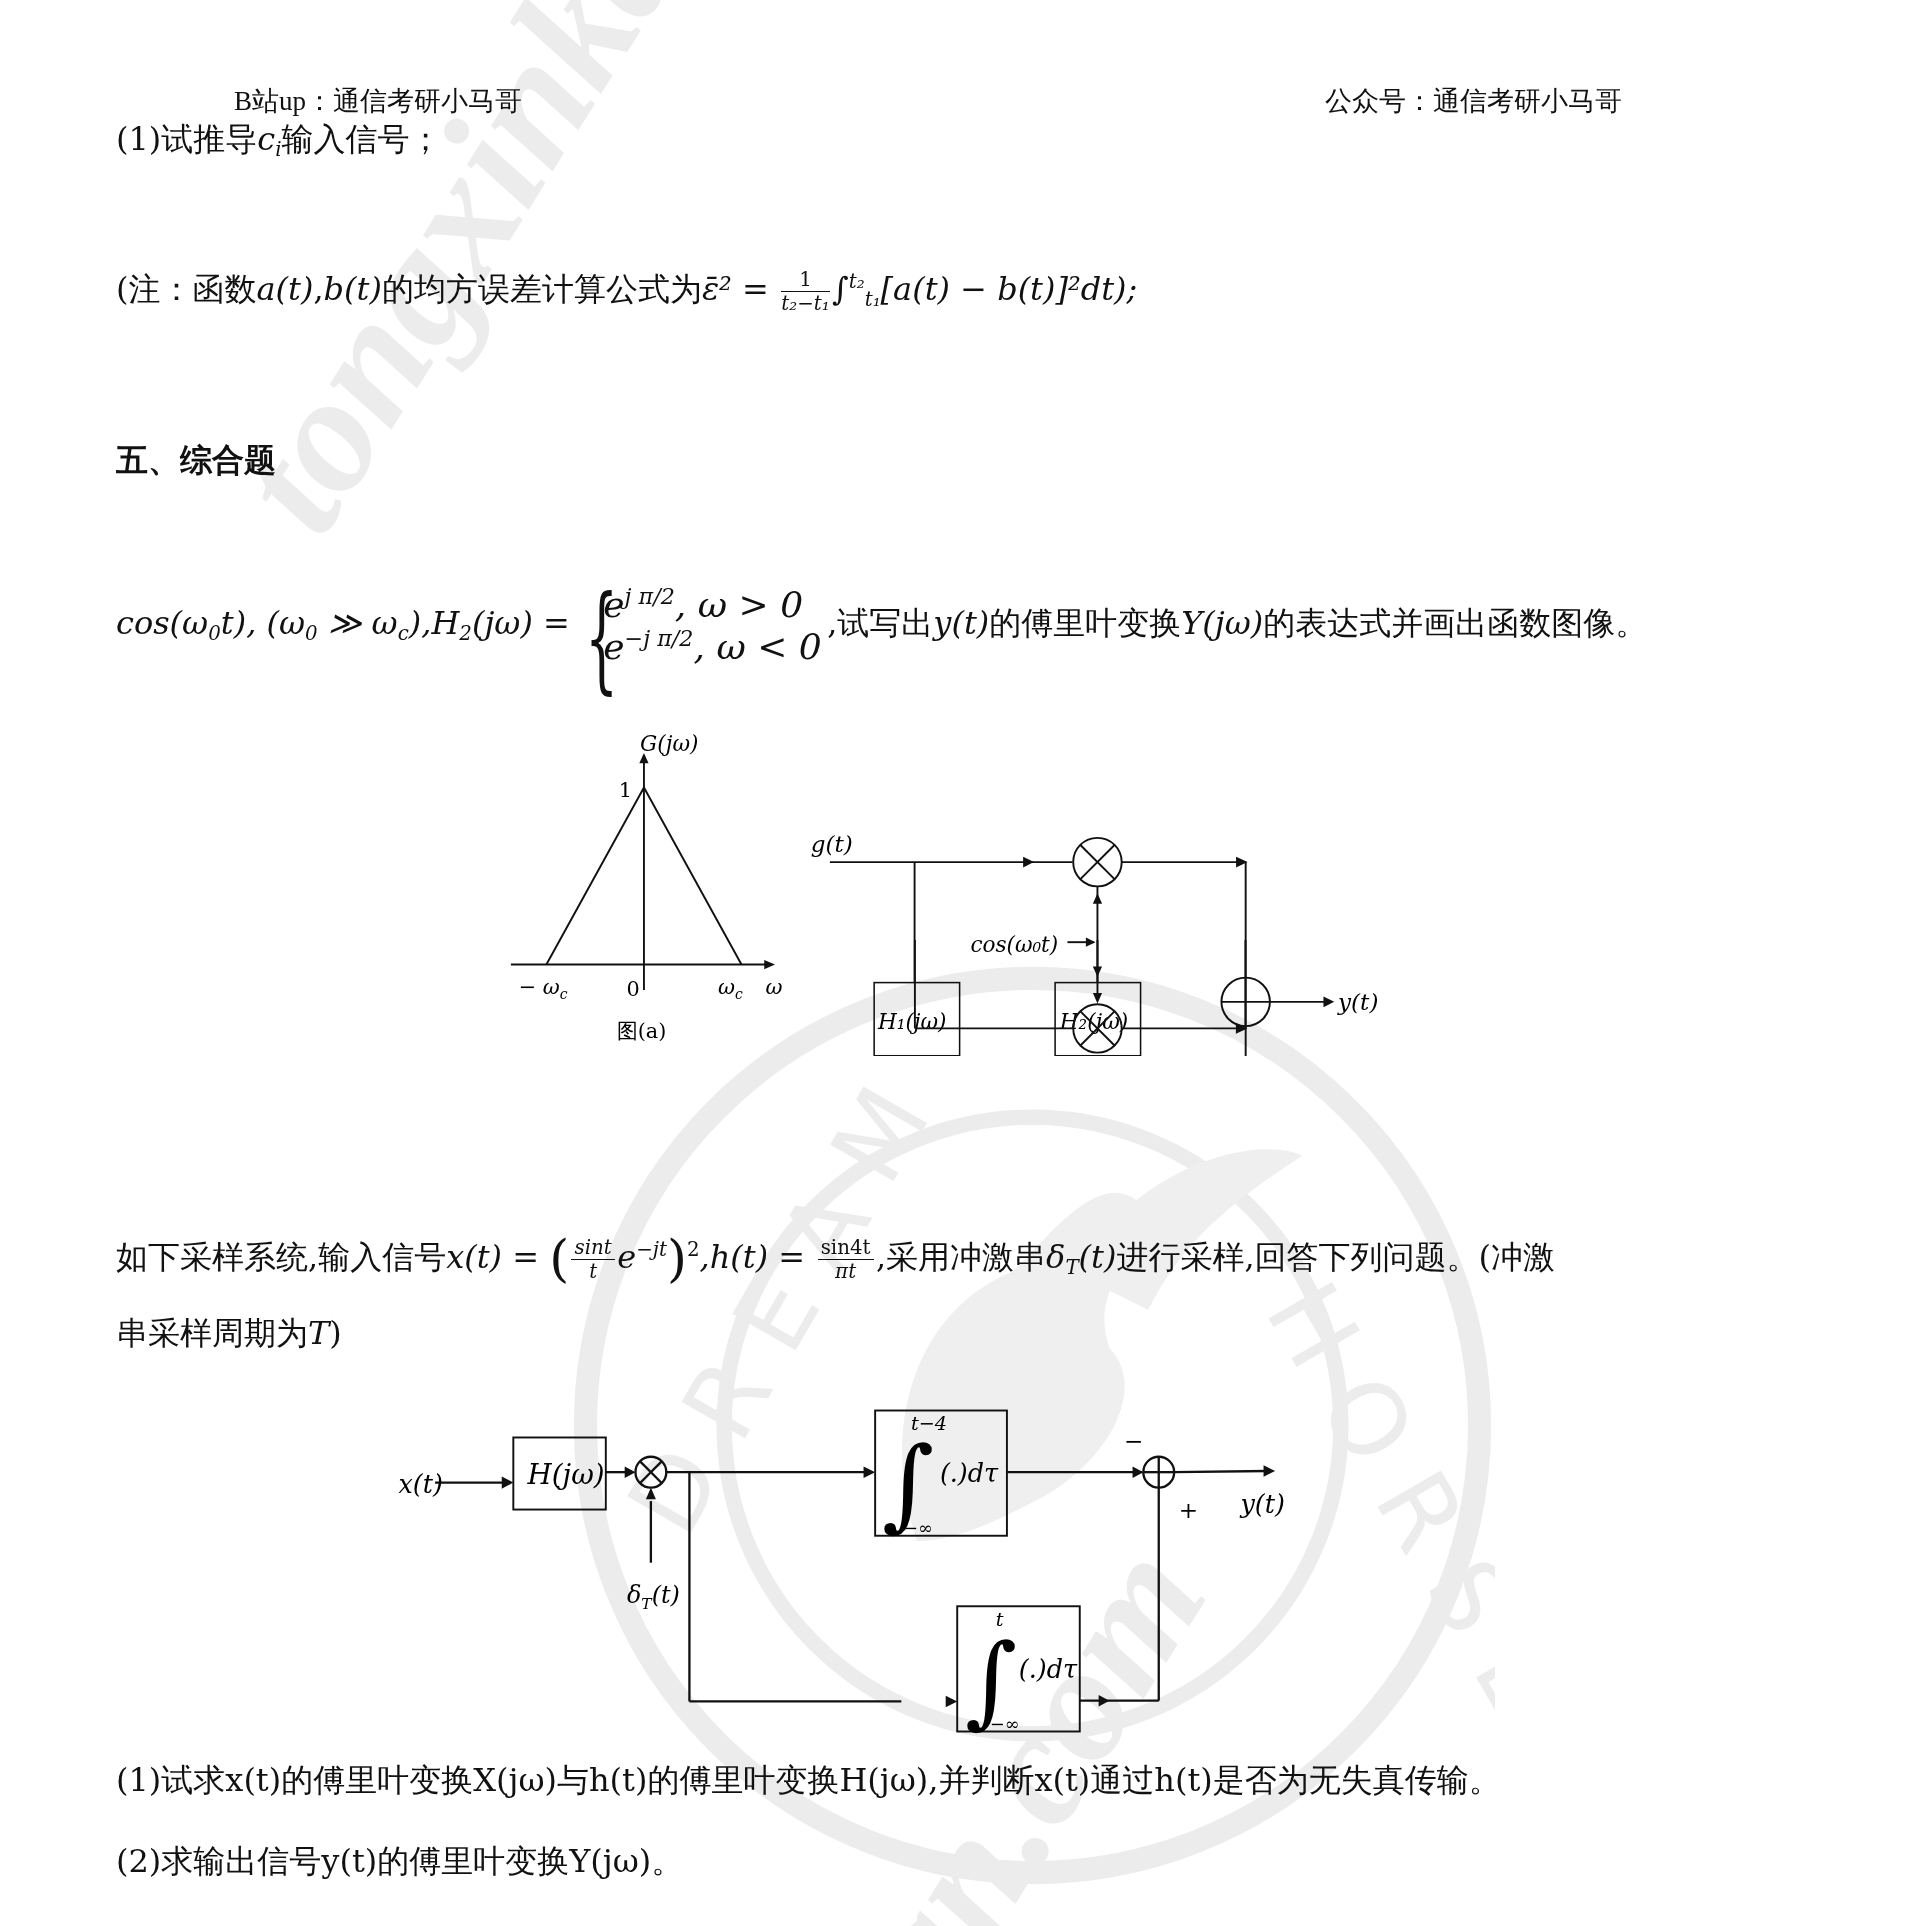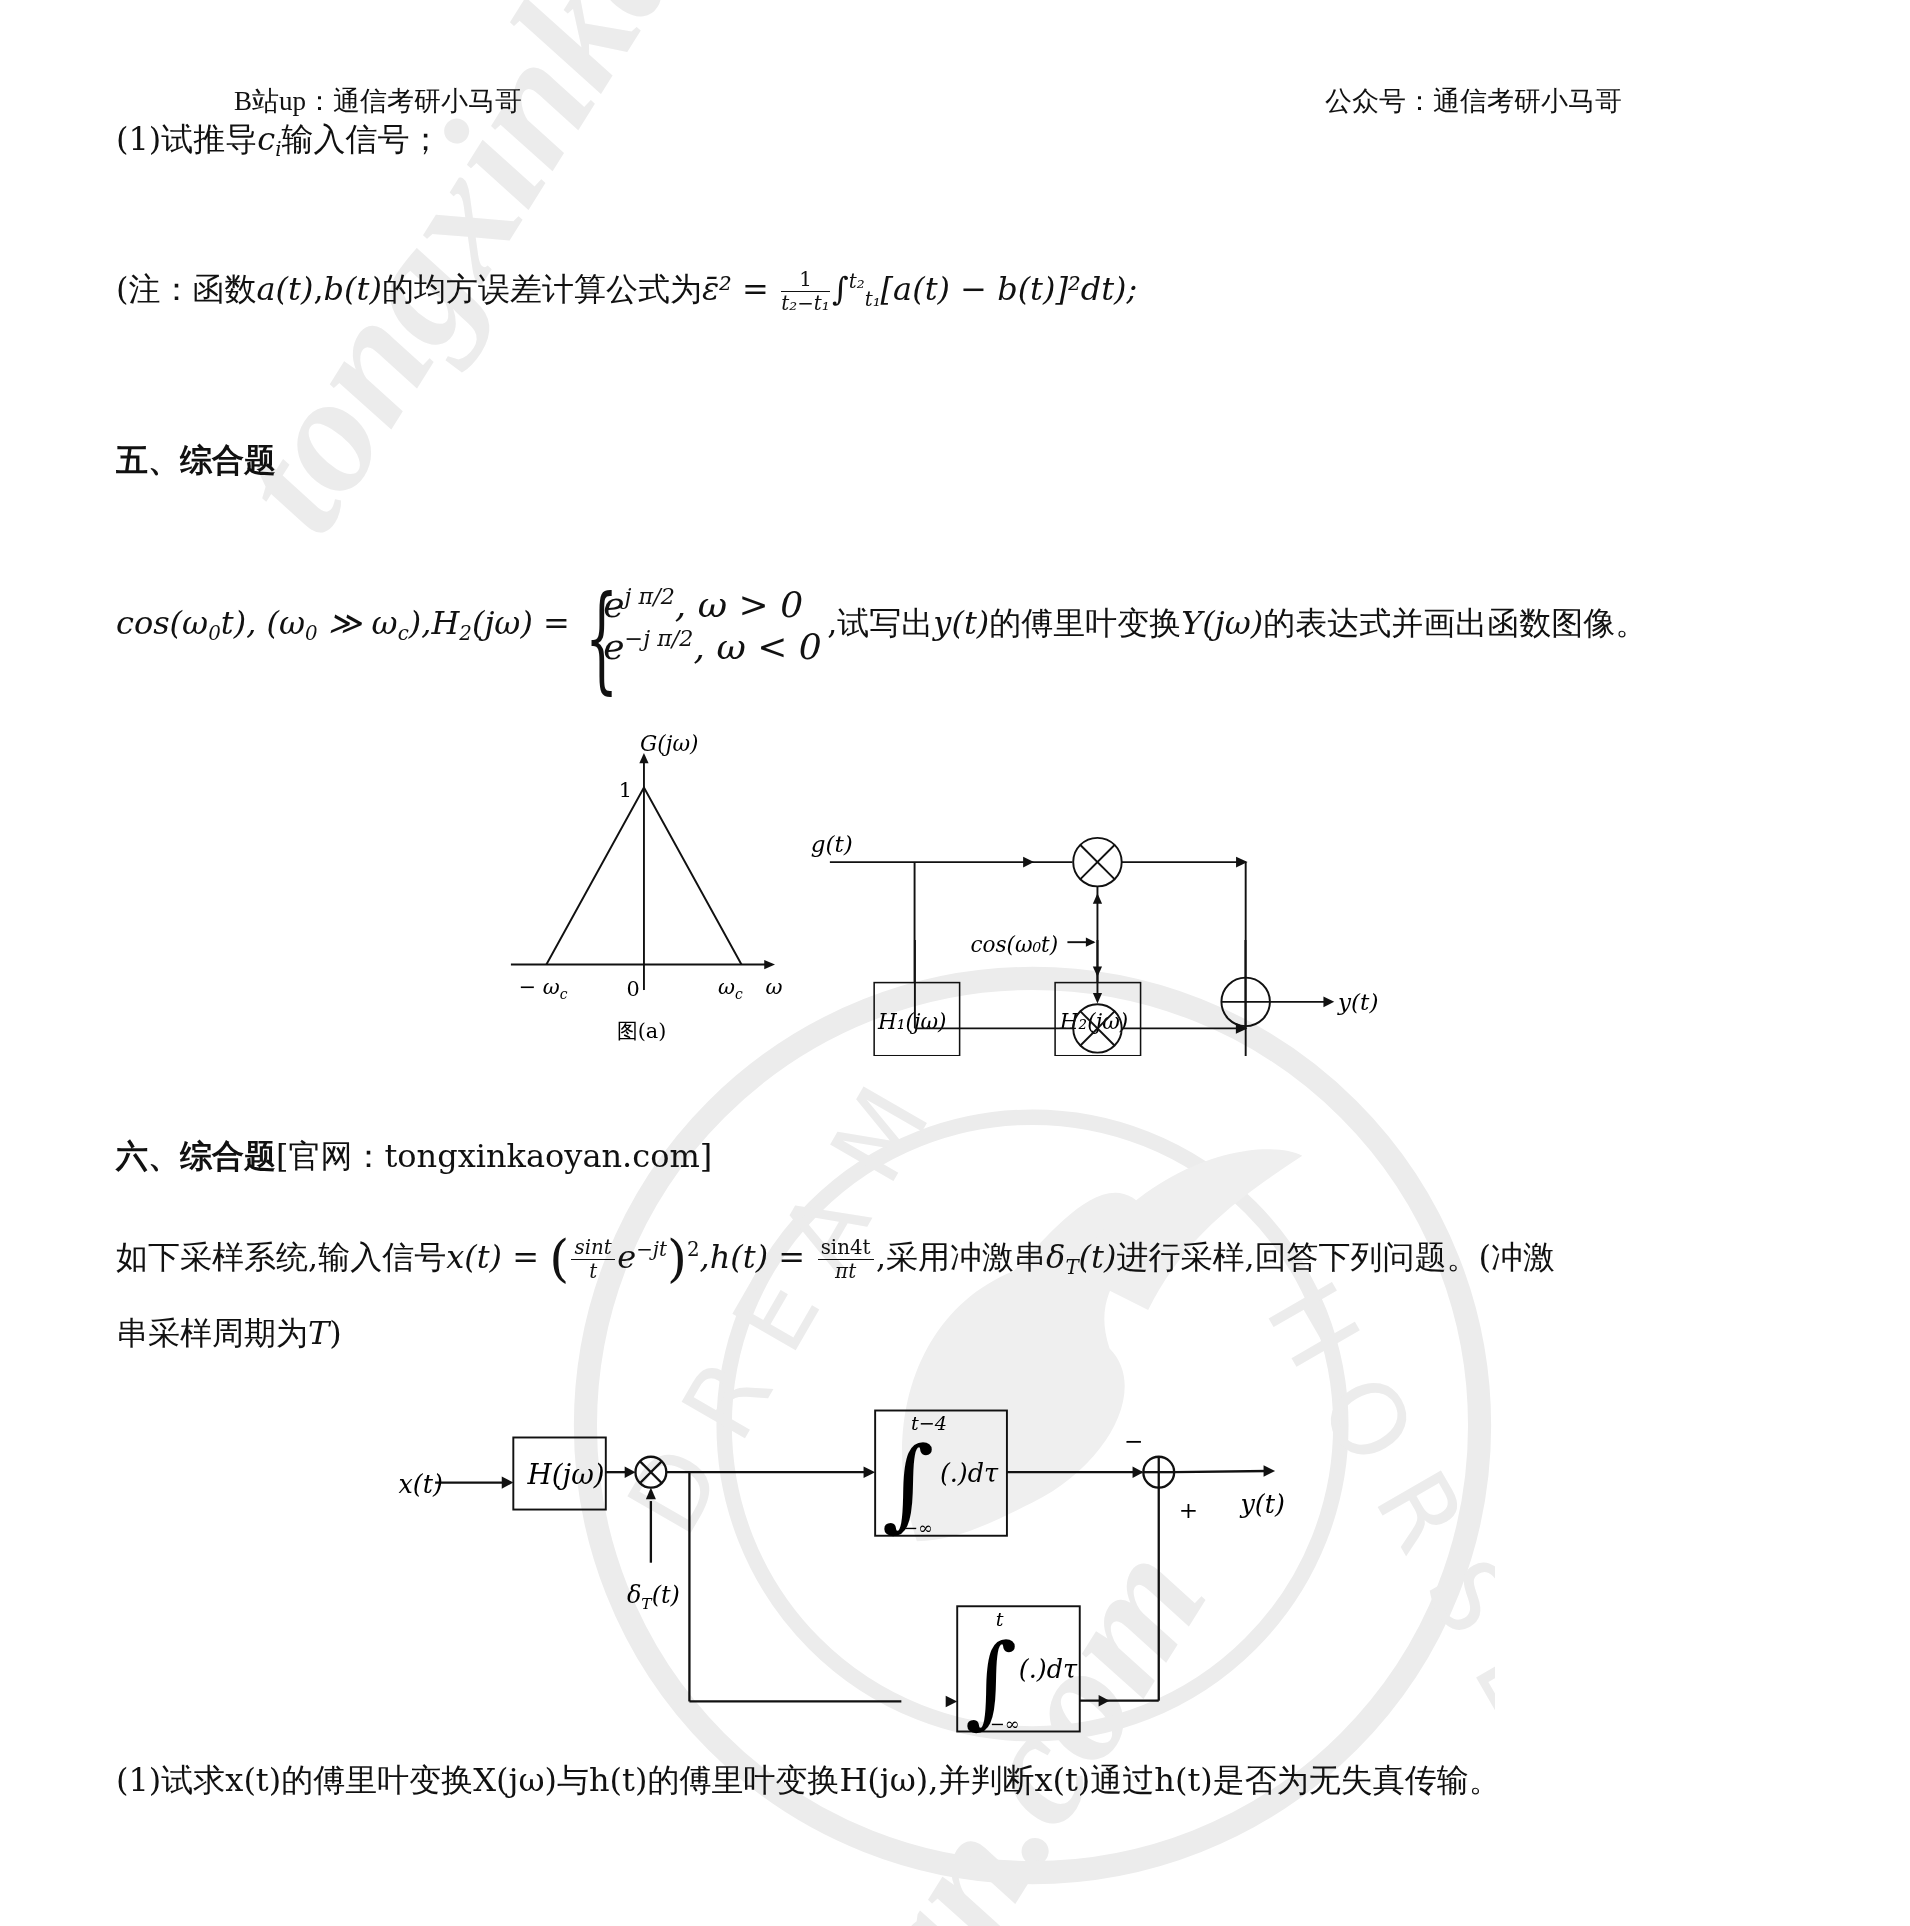--- a/index.html
+++ b/index.html
@@ -127,23 +127,20 @@
       <line x1="725" y1="785" x2="815" y2="875"></line>
       <line x1="815" y1="785" x2="725" y2="875"></line>
       <line x1="833" y1="830" x2="1155" y2="830"></line>
       <line x1="1155" y1="600" x2="1155" y2="830"></line>
     </g>
     <polygon points="1160,830 1130,816 1130,844" fill="#111"></polygon>
     <polygon points="770,765 758,738 782,738" fill="#111"></polygon>
     <line x1="770" y1="600" x2="770" y2="750" stroke="#111" stroke-width="5"></line>
   </svg>
 
-  <div class="txt body-line" style="top:1140px;">
-    <span style="font-weight:bold;">六、综合题</span><span>[官网：tongxinkaoyan.com]</span>
-  </div>
   <div class="txt body-line" style="top:1233px;">
     <span>如下采样系统,输入信号</span><span class="math">x(t) = </span><span class="big-paren">(</span><span class="frac math"><span class="num">sint</span><span class="den">t</span></span><span class="math">e</span><span class="sup math">−jt</span><span class="big-paren">)</span><span class="sup">2</span><span class="math">,h(t) = </span><span class="frac"><span class="num">sin4t</span><span class="den math">πt</span></span><span>,采用冲激串</span><span class="math">δ</span><span class="sub">T</span><span class="math">(t)</span><span>进行采样,回答下列问题。(冲激</span>
   </div>
   <div class="txt body-line" style="top:1317px;">
     <span>串采样周期为</span><span class="math">T</span><span>)</span>
   </div>
 
   <svg class="diagram" style="left:385px; top:1395px;" width="1156" height="347" viewBox="0 0 3000 900">
     <g stroke="#111" stroke-width="6" fill="none">
       <line x1="130" y1="227" x2="310" y2="227"></line>
@@ -190,15 +187,18 @@
     <text x="1570" y="868" font-size="46" font-family="DejaVu Serif, serif">−∞</text>
     <text x="1645" y="735" font-size="66" font-style="italic" font-family="DejaVu Serif, serif">(.)dτ</text>
     <text x="1918" y="140" font-size="60" font-family="DejaVu Serif, serif">−</text>
     <text x="2060" y="320" font-size="60" font-family="DejaVu Serif, serif">+</text>
     <text x="2220" y="305" font-size="66" font-style="italic" font-family="DejaVu Serif, serif">y(t)</text>
   </svg>
 
   <div class="txt body-line" style="top:1764px;">
     <span>(1)</span><span>试求x(t)的傅里叶变换X(jω)与h(t)的傅里叶变换H(jω),并判断x(t)通过h(t)是否为无失真传输。</span>
   </div>
+  <div class="txt body-line" style="top:1845px;">
+    <span>(2)</span><span>求输出信号y(t)的傅里叶变换Y(jω)。</span>
+  </div>
 
 </div>
 
 
 </body></html>

